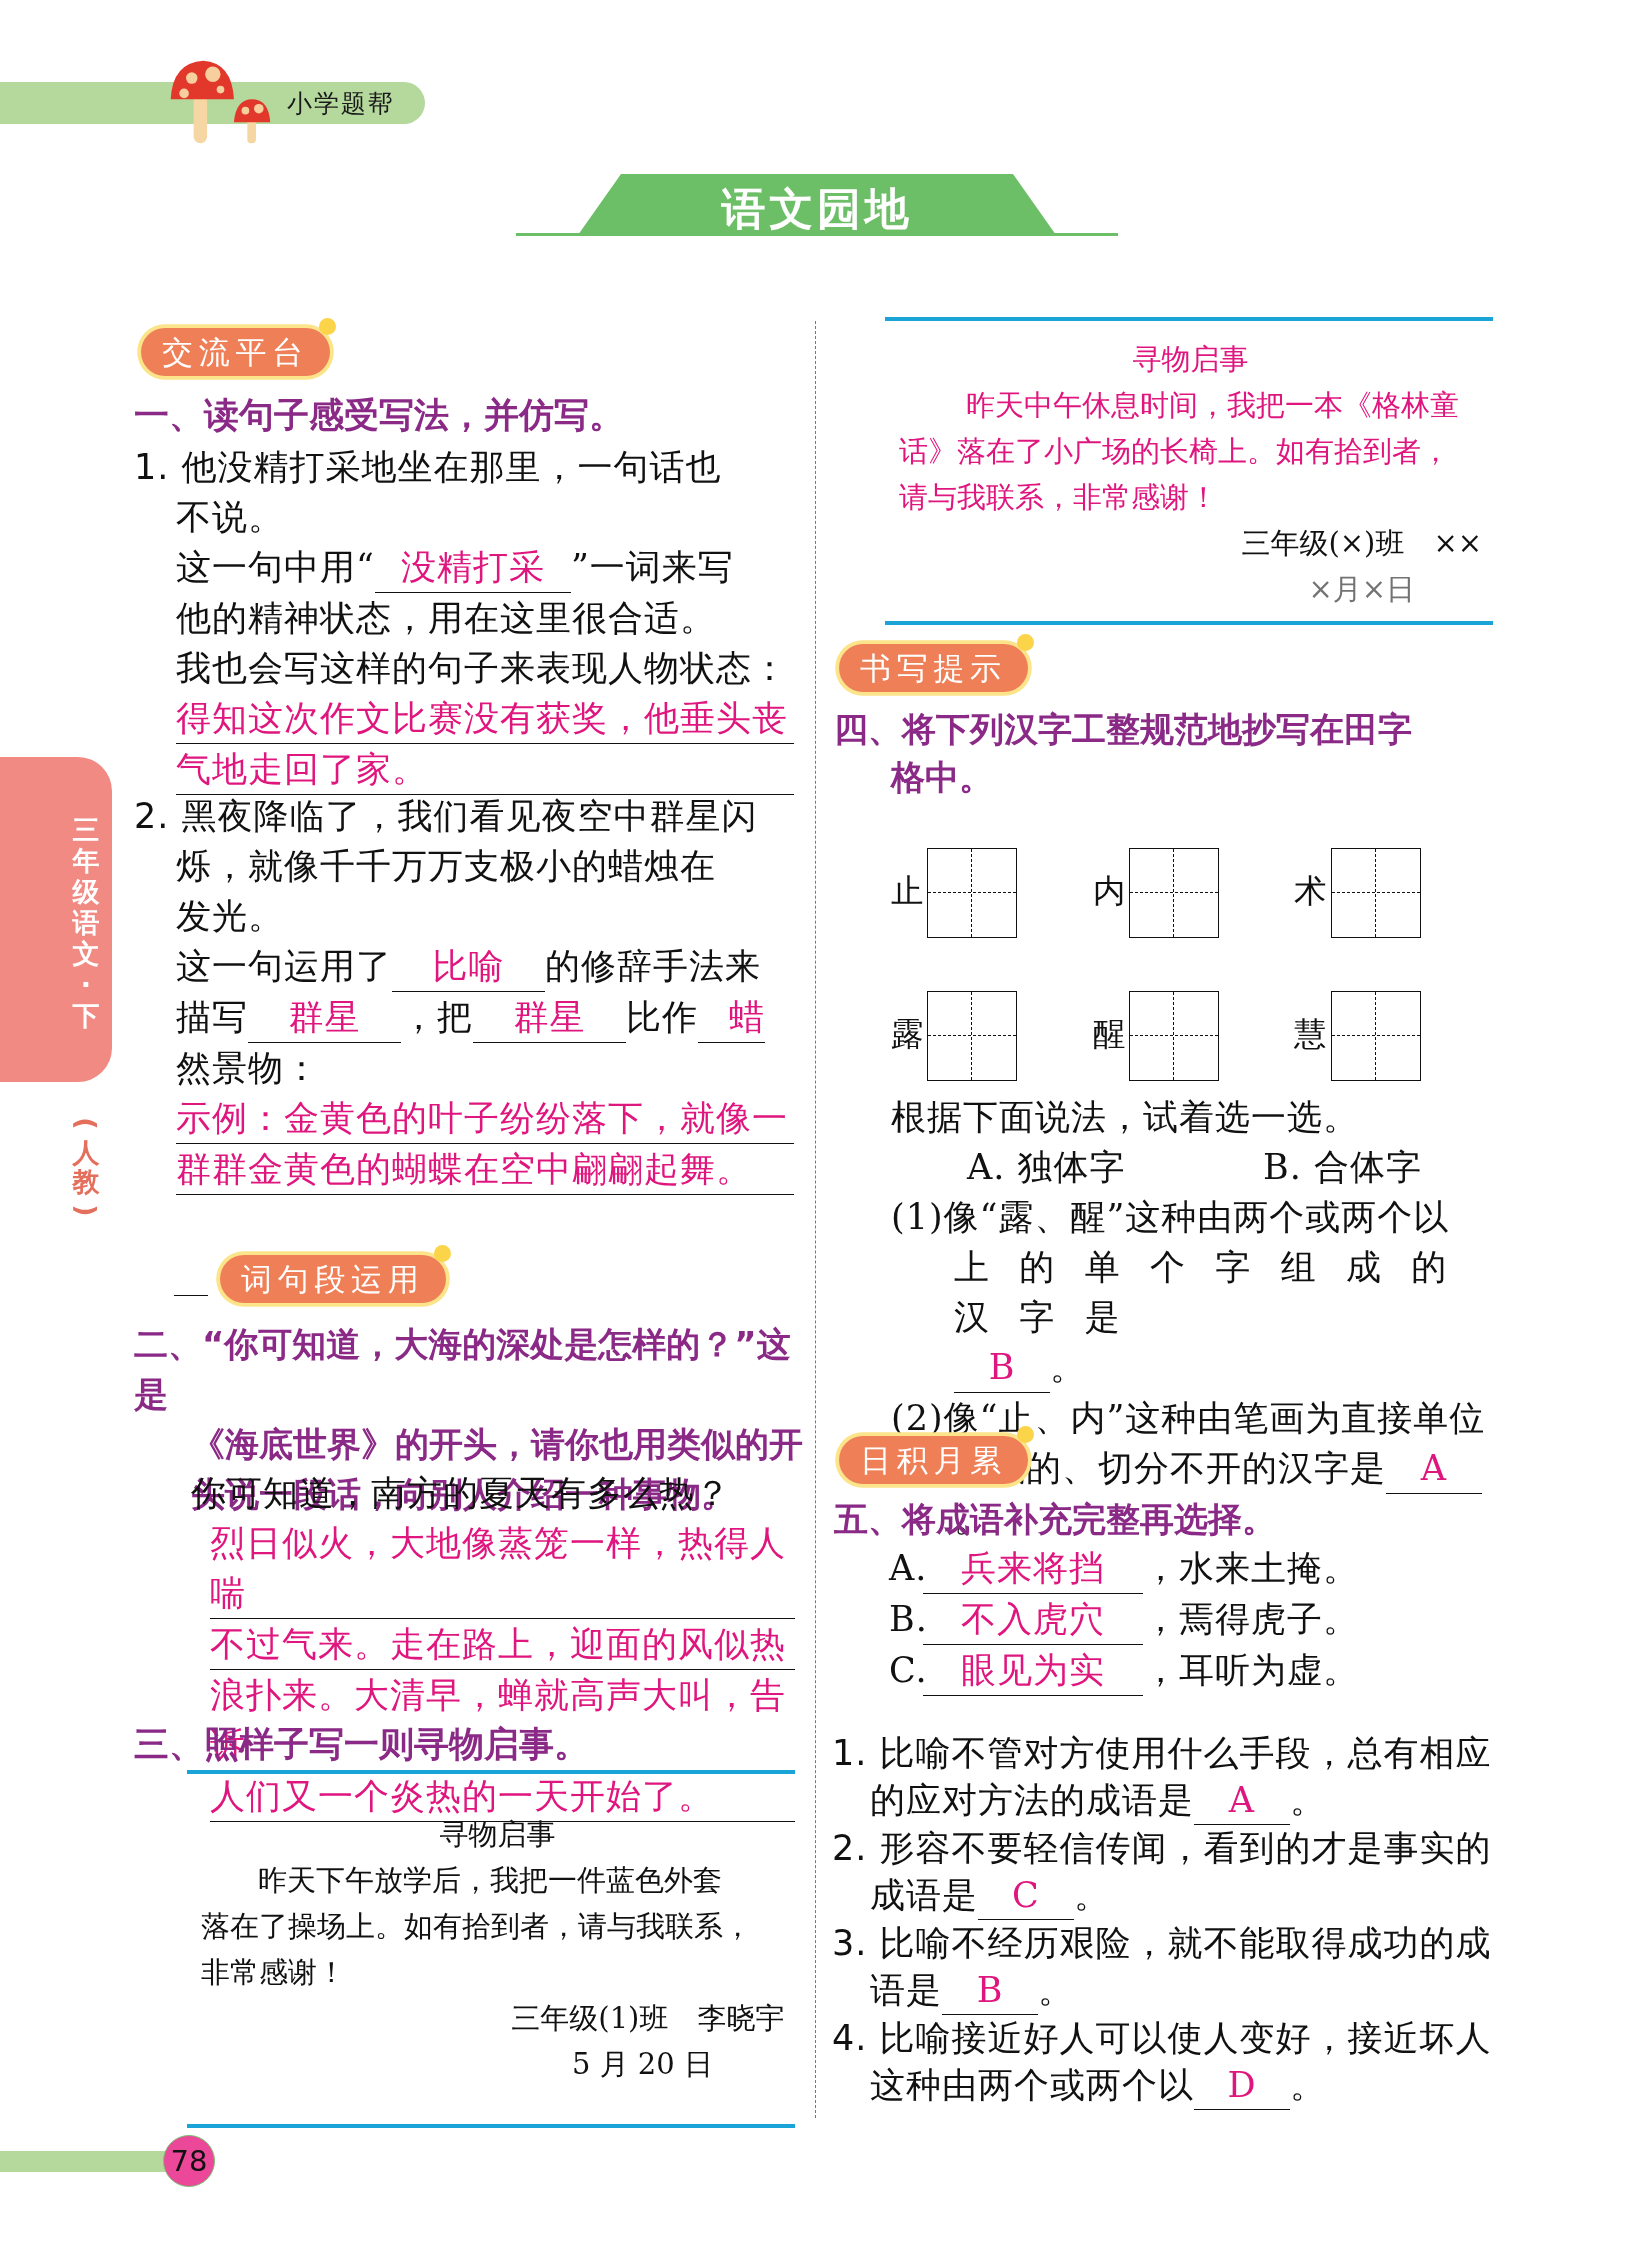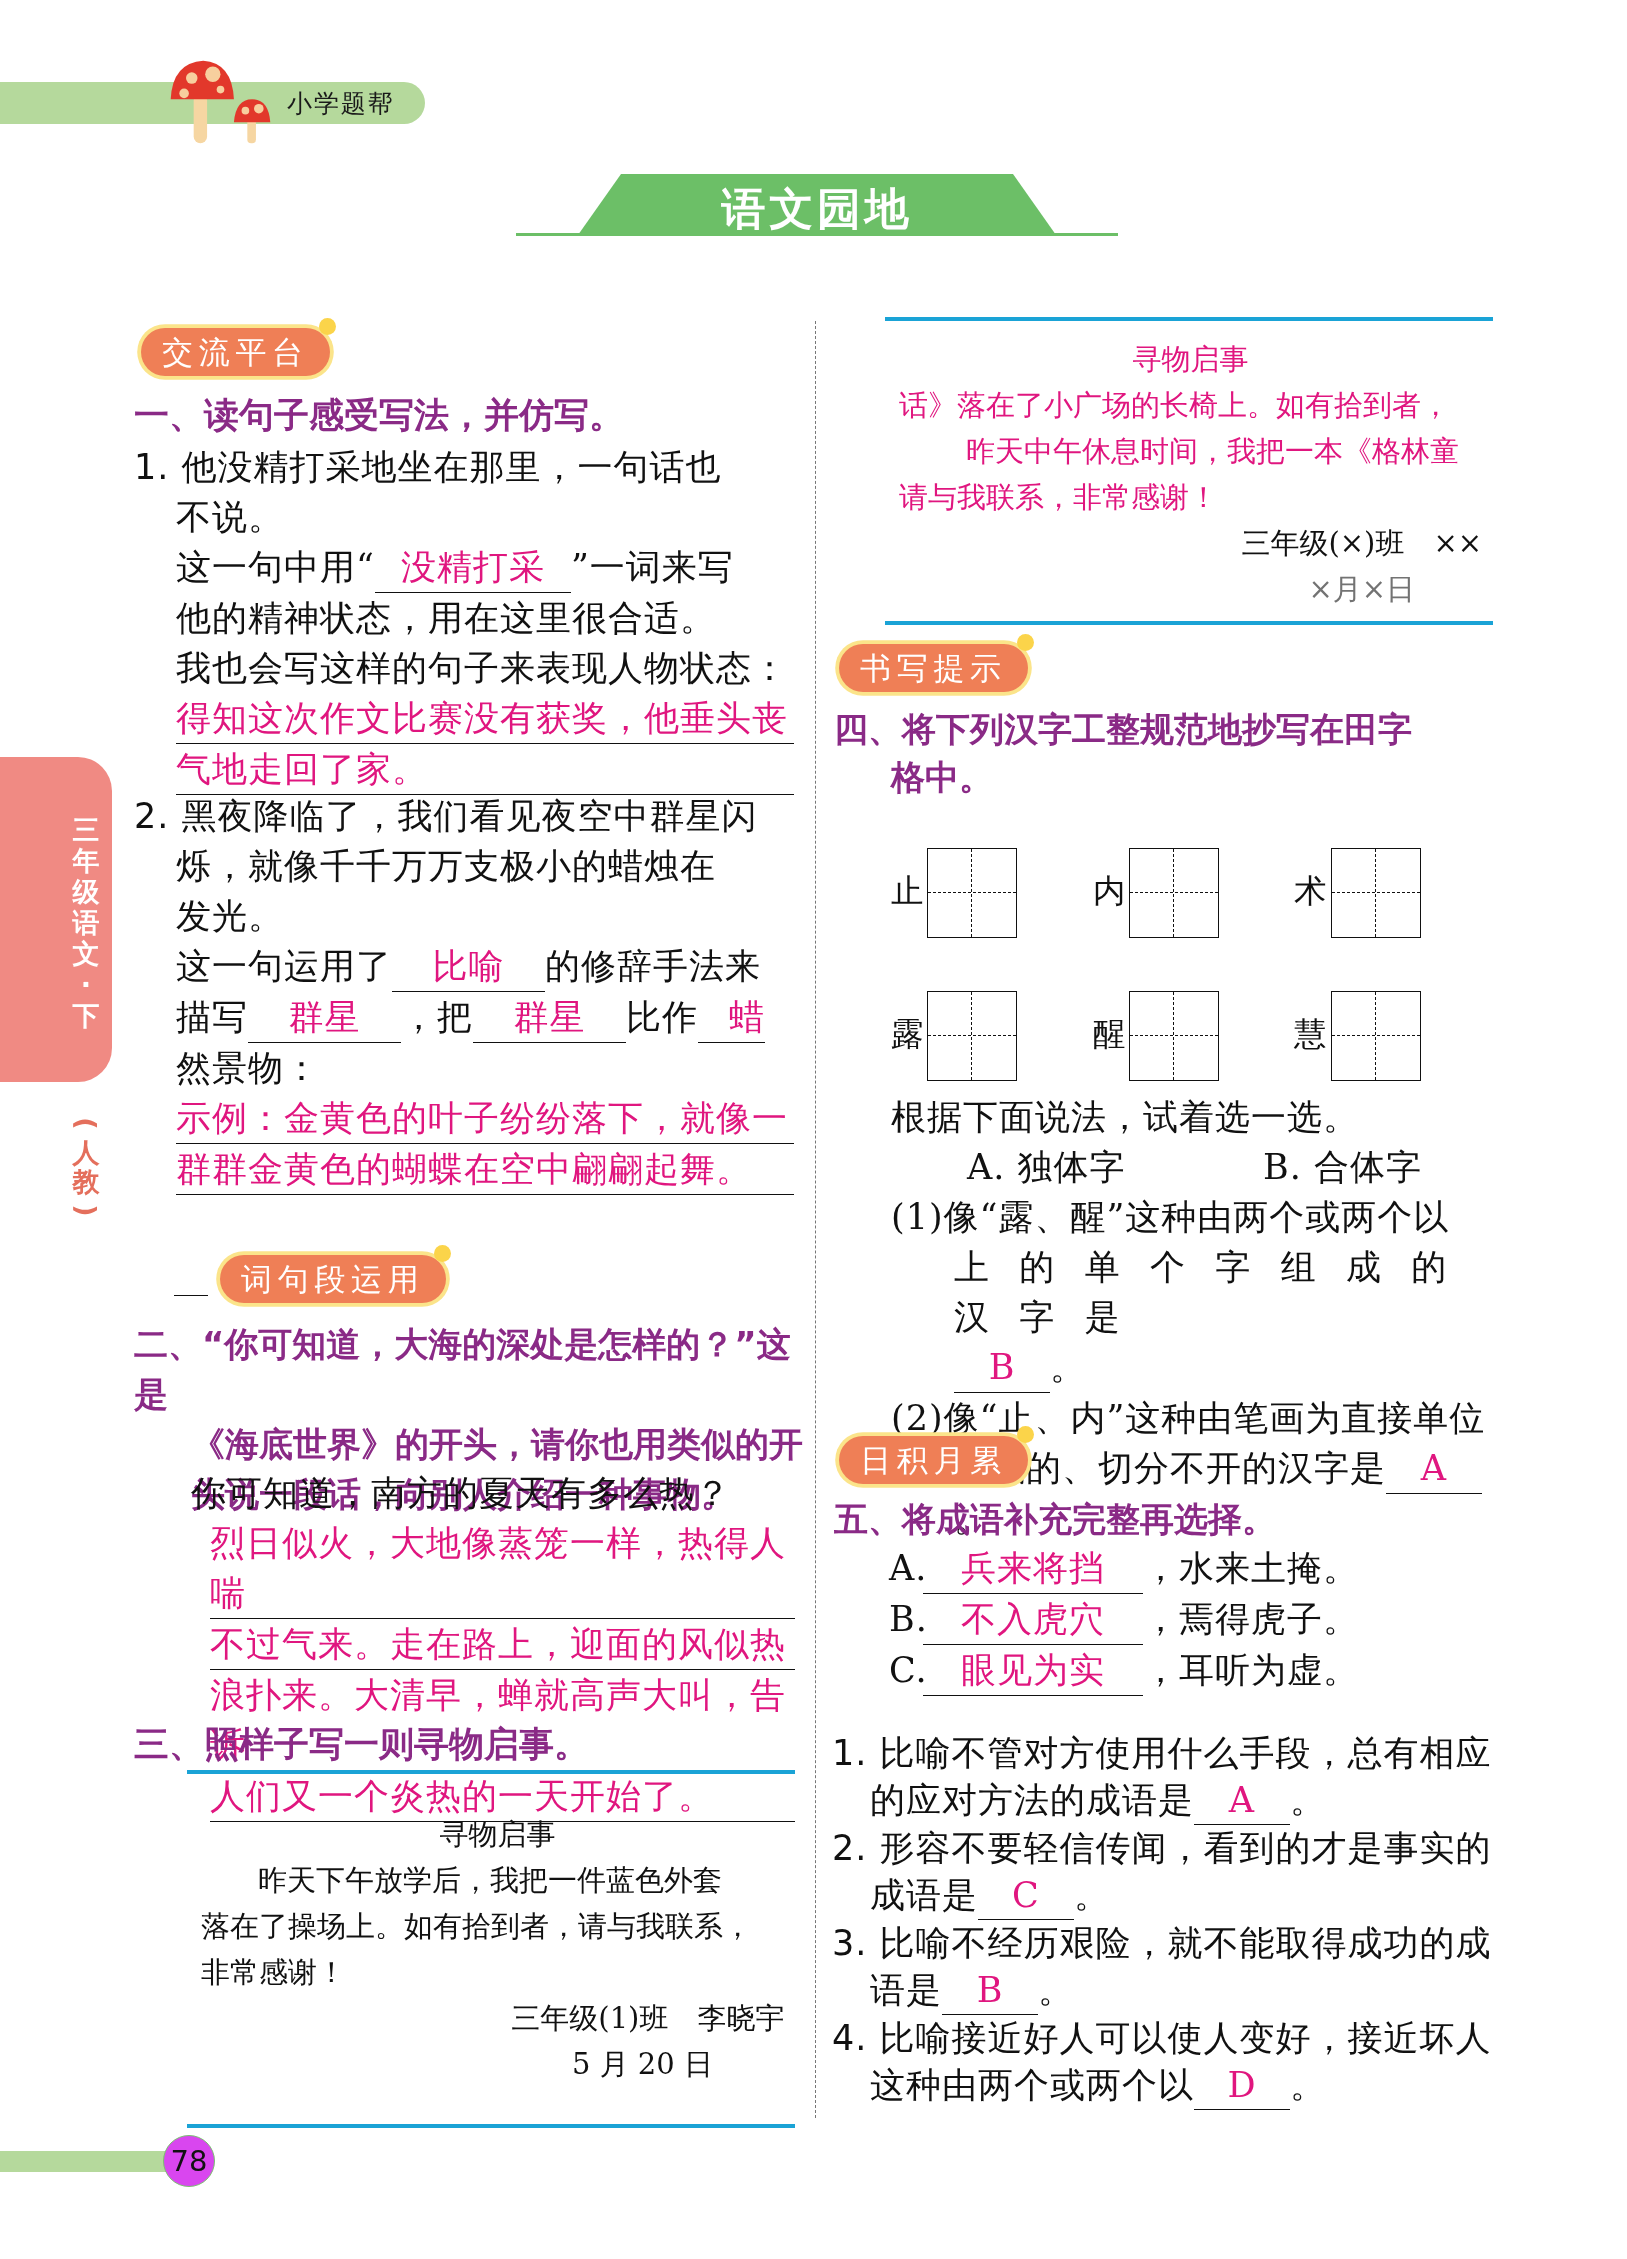--- a/index.html
+++ b/index.html
@@ -43,21 +43,21 @@
 
   
   .tzg { position:absolute; width:88px; height:88px; border:1.9px solid #111; }
   .tzg .h { position:absolute; left:0; right:0; top:43px; border-top:1.9px dashed #111; }
   .tzg .v { position:absolute; top:0; bottom:0; left:43px; border-left:1.4px dashed #111; }
   .tzg-char { position:absolute; font-size:32.5px; }
 
   
   #pg-bar { left:0; top:2151px; width:172px; height:21px; background:#b5d99c; }
   #pg-circle { left:163px; top:2135px; width:50px; height:50px; border-radius:50%;
-               border:1.9px solid #7cbf72; background:#d946ef; text-align:center; line-height:50px;
+               border:1.9px solid #7cbf72; background:#ec4899; text-align:center; line-height:50px;
                font-size:29px; font-family:"DejaVu Sans","Liberation Sans",sans-serif; }
 </style>
 </head>
 <body>
 
 <div class="abs" id="brand-bar"></div>
 <svg class="abs" style="left:163px;top:57px" width="115" height="91" viewBox="0 0 120 95">
   <rect x="32" y="38" width="14" height="52" rx="7" fill="#f6d6a2"></rect>
   <path d="M8 44 Q10 6 42 4 Q72 6 74 44 Z" fill="#e2382b"></path>
   <circle cx="30" cy="22" r="6" fill="#f7cf9e"></circle>
@@ -143,22 +143,22 @@
   <div>落在了操场上。如有拾到者，请与我联系，</div>
   <div>非常感谢！</div>
   <div style="text-align:right;padding-right:9.6px">三年级(1)班　李晓宇</div>
   <div style="text-align:right;padding-right:81px">5 月 20 日</div>
 </div>
 <div class="blue-rule" style="left:187px;top:2124px;width:608px"></div>
 
 <div class="blue-rule" style="left:885px;top:317px;width:608px"></div>
 <div class="abs ans" style="left:899px;top:336px;width:583px;font-size:29px;line-height:46px">
   <div style="text-align:center">寻物启事</div>
+  <div style="padding-left:67px">昨天中午休息时间，我把一本《格林童</div>
   <div>话》落在了小广场的长椅上。如有拾到者，</div>
-  <div style="padding-left:67px">昨天中午休息时间，我把一本《格林童</div>
   <div>请与我联系，非常感谢！</div>
   <div style="text-align:right;color:#111">三年级(×)班　××</div>
   <div style="text-align:right;padding-right:67px;color:#737373">×月×日</div>
 </div>
 <div class="blue-rule" style="left:885px;top:621px;width:608px"></div>
 
 <div class="tag" style="left:839px;top:644px">书写提示</div>
 <div class="abs q" style="left:834px;top:705px;width:669px;font-size:34px;line-height:48px">
   <div>四、将下列汉字工整规范地抄写在田字</div>
   <div style="padding-left:57px">格中。</div>

